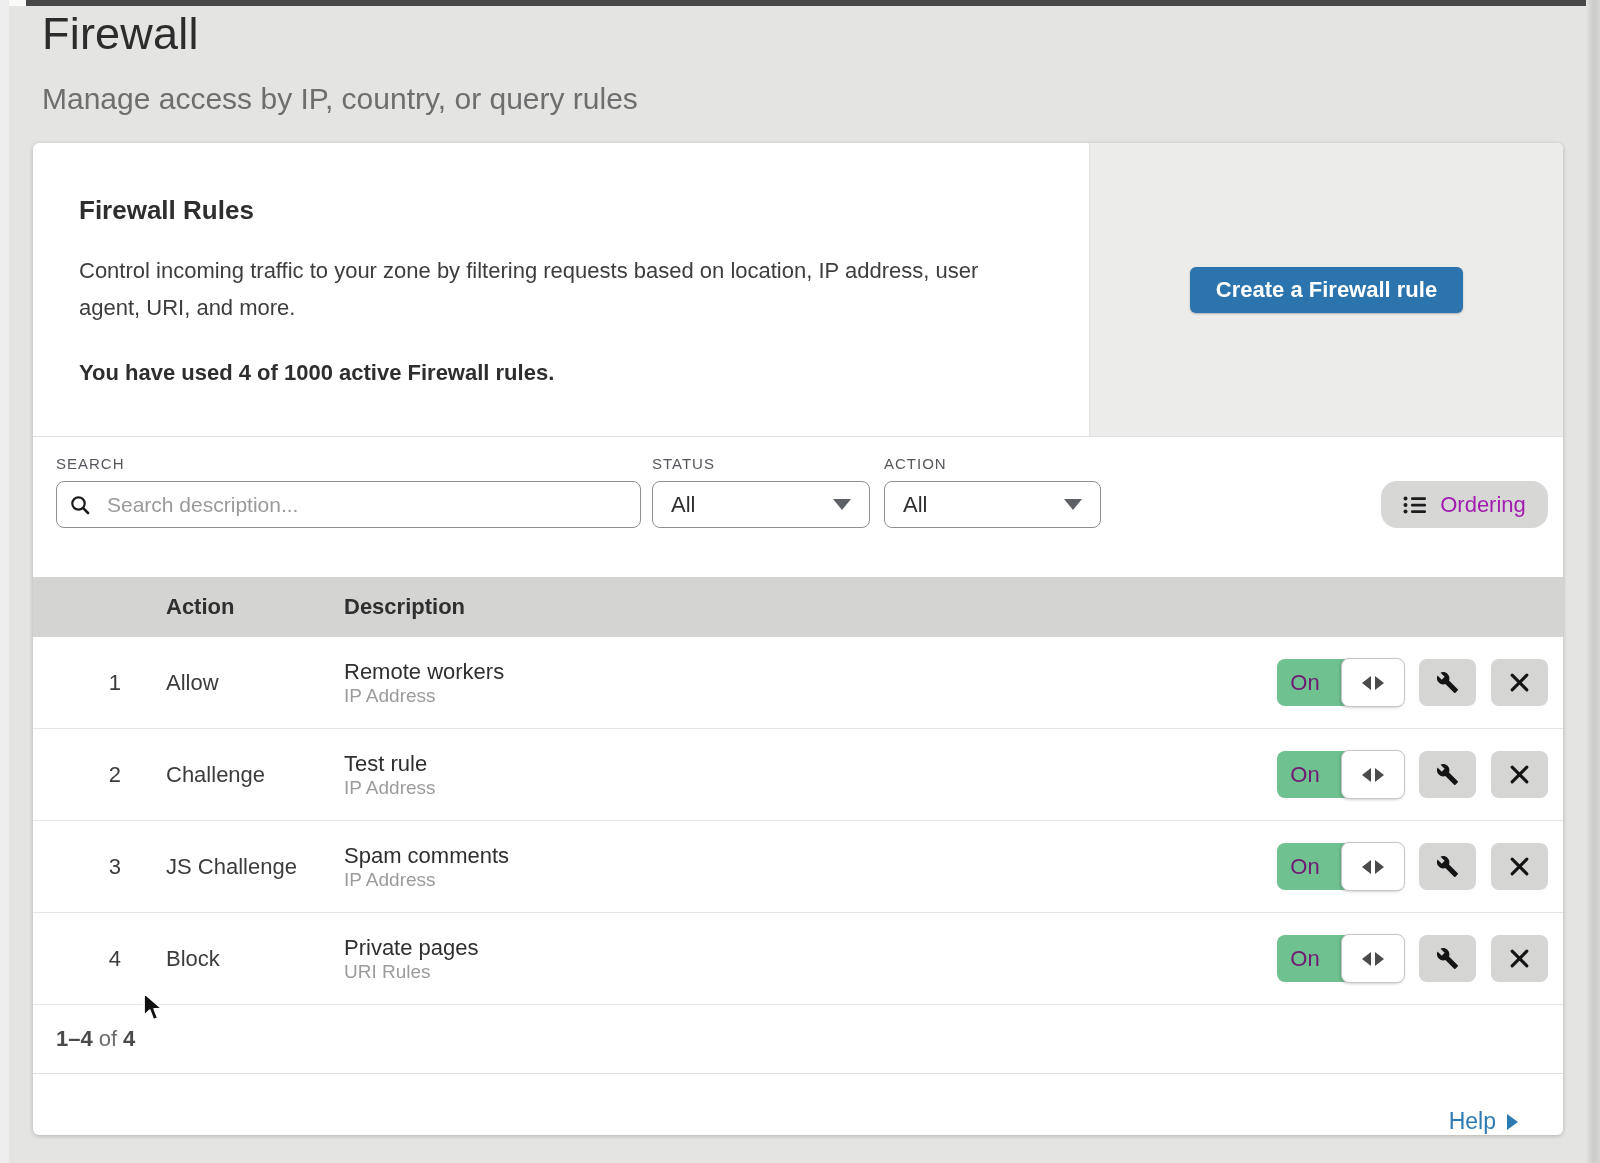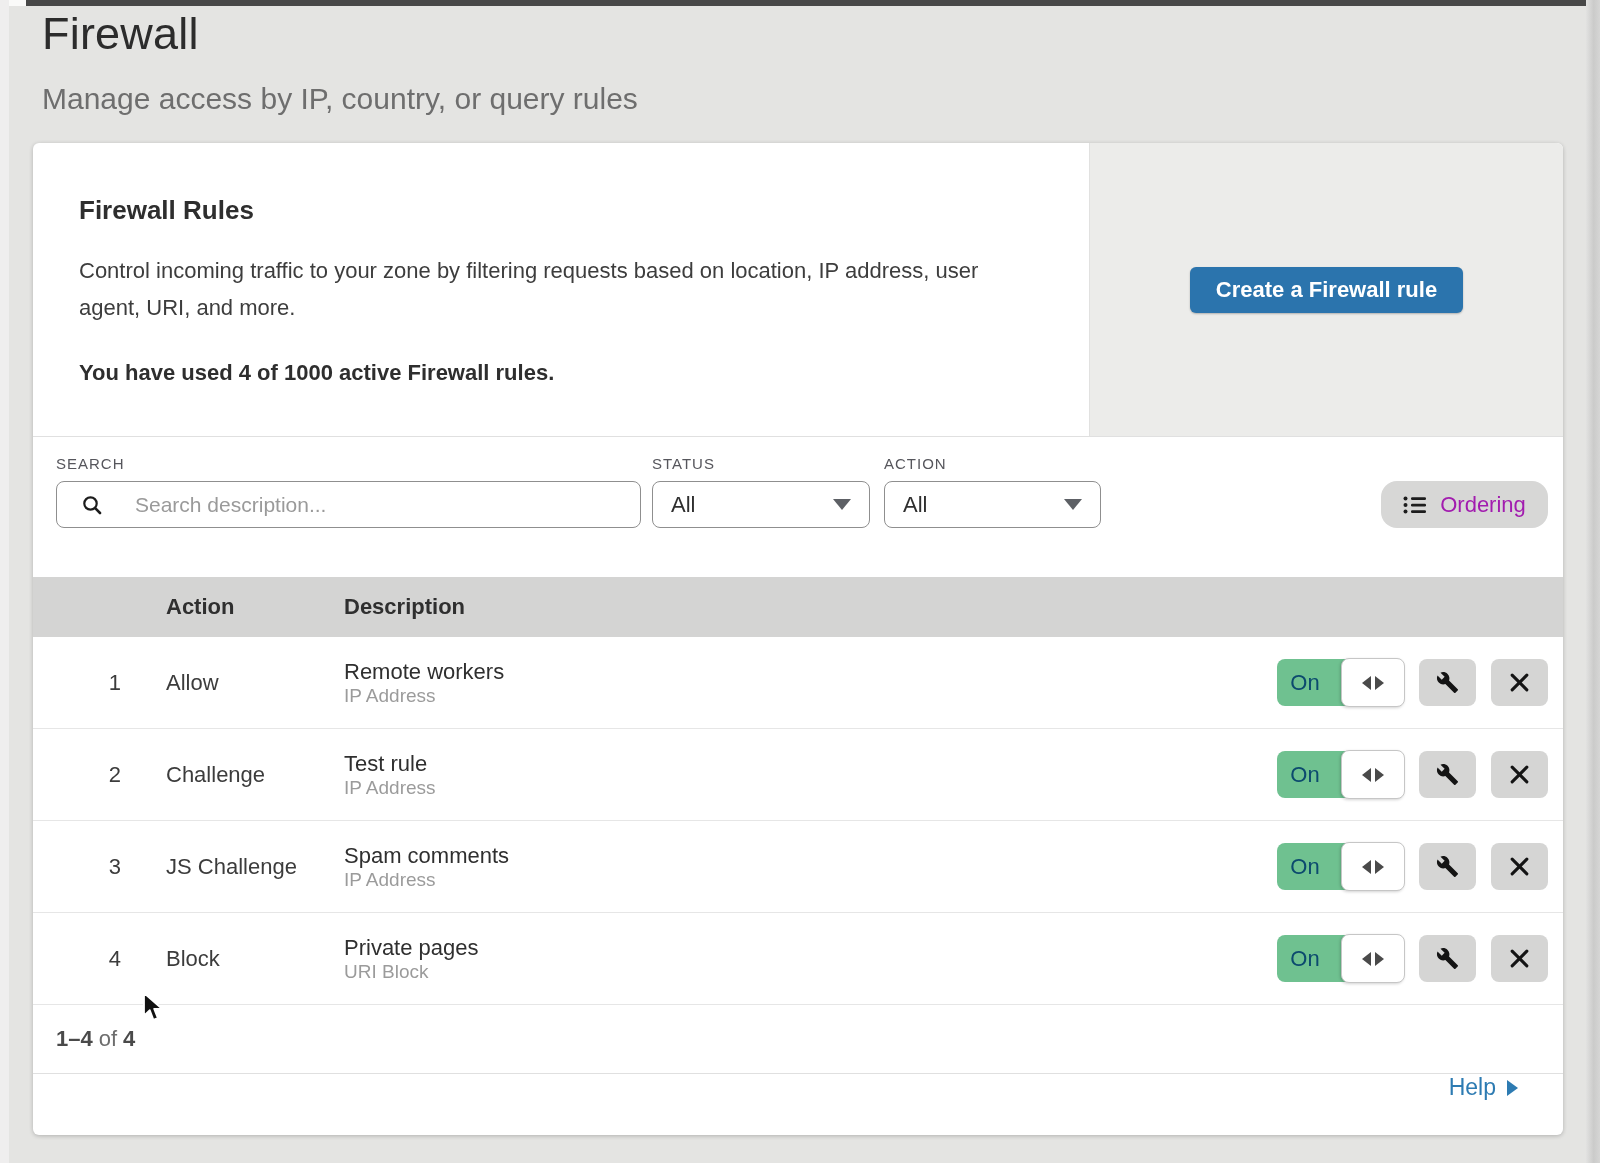--- a/index.html
+++ b/index.html
@@ -54,21 +54,21 @@
   .filter-label {
     position:absolute; top:18px; font-size:15px; font-weight:400;
     letter-spacing:1px; color:#56565c;
   }
   .lbl-search { left:23px; } .lbl-status { left:619px; } .lbl-action { left:851px; }
   .field {
     position:absolute; top:44px; height:47px; background:#fff;
     border:1.5px solid #8f8f8f; border-radius:8px;
     display:flex; align-items:center;
   }
-  .search-box { left:23px; width:585px; padding:0 24px;gap:16px; }
+  .search-box { left:23px; width:585px; padding:0 12px; }
   .search-box input {
     border:none; outline:none; flex:1; margin-left:14px;
     font-family:inherit; font-size:21px; color:#333; background:transparent;
   }
   .search-box input::placeholder { color:#9a9a9a; }
   .select-box { padding:0 18px; justify-content:space-between; cursor:pointer; }
   .sel-status { left:619px; width:218px; }
   .sel-action { left:851px; width:217px; }
   .select-value { font-size:22px; color:#2f2f2f; }
   .caret-down {
@@ -101,21 +101,21 @@
   .desc-sub { font-size:19px; color:#9b9b9b; }
   .controls { flex:none; display:flex; align-items:center; padding-right:15px; }
 
   .toggle {
     position:relative; width:127px; height:47px; border-radius:8px;
     background:#6fc190; cursor:pointer; flex:none;
   }
   .toggle-on {
     position:absolute; left:0; top:0; width:56px; height:100%;
     display:flex; align-items:center; justify-content:center;
-    color:#0c4a6e; font-size:22px;
+    color:#701a75; font-size:22px;
   }
   .toggle-handle {
     position:absolute; right:-1px; top:-1px; width:64px; height:49px;
     background:#fff; border:1px solid #c6c6c6; border-radius:8px;
     box-shadow:-1px 1px 3px rgba(0,0,0,0.18);
     display:flex; align-items:center; justify-content:center; gap:4px;
   }
   .tri-l { width:0; height:0; border-top:7px solid transparent;
            border-bottom:7px solid transparent; border-right:9px solid #4a4a4a; }
   .tri-r { width:0; height:0; border-top:7px solid transparent;
@@ -127,21 +127,21 @@
     display:flex; align-items:center; justify-content:center;
   }
 
   
   .pagination-row { height:68px; display:flex; align-items:center; padding-left:23px;
                     font-size:22px; color:#4a4a4a; }
   .pagination-row .bold { font-weight:700; }
   .pagination-row .of { color:#6d6d6d; margin:0 6px; }
   .help-row {
     height:62px; border-top:1px solid #e0e0e0;
-    display:flex; align-items:flex-start; justify-content:flex-end; padding-right:45px;
+    display:flex; align-items:flex-end; justify-content:flex-end; padding-right:45px;
     border-bottom-left-radius:6px; border-bottom-right-radius:6px;
   }
   .help-link {
     display:flex; align-items:center; color:#2d7bb2; font-size:23px;
     text-decoration:none; cursor:pointer;
   }
   .help-arrow {
     width:0; height:0; margin-left:11px;
     border-top:8px solid transparent; border-bottom:8px solid transparent;
     border-left:11px solid #2d7bb2;
@@ -301,21 +301,21 @@
         </svg>
       </button>
     </div>
   </div>
 
   <div class="trow">
     <div class="cell-num">4</div>
     <div class="cell-action">Block</div>
     <div class="cell-desc">
       <div class="desc-title">Private pages</div>
-      <div class="desc-sub">URI Block</div>
+      <div class="desc-sub">URI Rules</div>
     </div>
     <div class="controls">
       <div class="toggle">
         <span class="toggle-on">On</span>
         <span class="toggle-handle">
           <span class="tri-l"></span>
           <span class="tri-r"></span>
         </span>
       </div>
       <button class="icon-btn">

